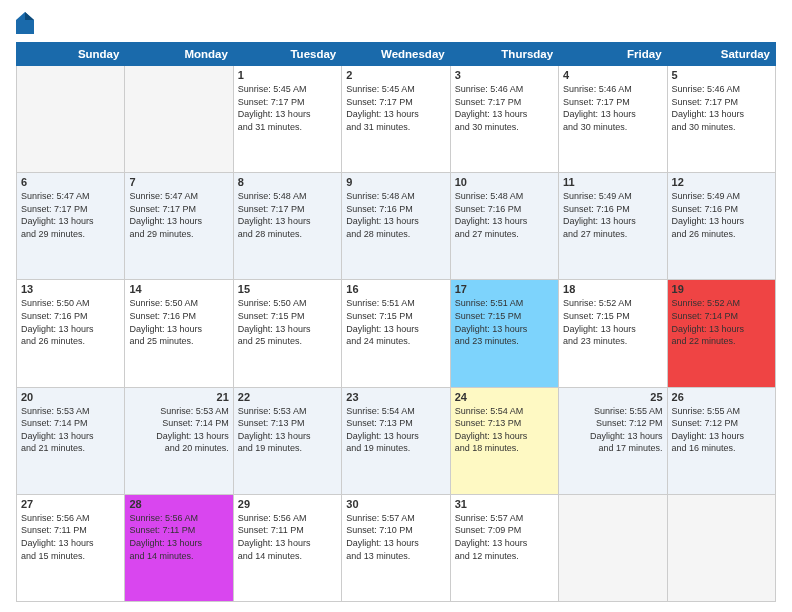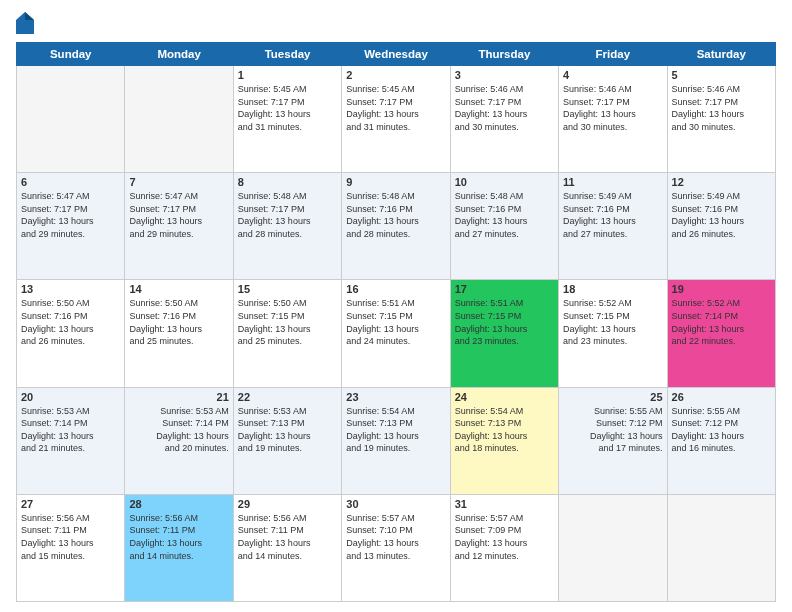--- a/index.html
+++ b/index.html
@@ -57,21 +57,21 @@
       border: 1px solid #ccc;
       border-collapse: collapse;
       width: 100%;
       table-layout: fixed;
     }
     .calendar th {
       background: #1a6aab;
       color: #fff;
       font-size: 11.5px;
       font-weight: bold;
-      text-align: center;
+      text-align: right;
       padding: 5px 5px;
       border: 1px solid #1a6aab;
     }
     .calendar td {
       vertical-align: top;
       border: 1px solid #ccc;
       padding: 3px 4px;
       font-size: 9.5px;
       color: #333;
       background: #fff;
@@ -242,35 +242,35 @@
 Daylight: 13 hours
 and 25 minutes.</div>
           </td>
           <td style="background: rgb(255, 255, 255);">
             <div class="day-num">16</div>
             <div class="day-info" style="white-space: pre-line;">Sunrise: 5:51 AM
 Sunset: 7:15 PM
 Daylight: 13 hours
 and 24 minutes.</div>
           </td>
-          <td style="background: #22c55e;">
+          <td style="background: #7dd3fc;">
             <div class="day-num">17</div>
             <div class="day-info" style="white-space: pre-line;">Sunrise: 5:51 AM
 Sunset: 7:15 PM
 Daylight: 13 hours
 and 23 minutes.</div>
           </td>
           <td style="background: rgb(255, 255, 255);">
             <div class="day-num">18</div>
             <div class="day-info" style="white-space: pre-line;">Sunrise: 5:52 AM
 Sunset: 7:15 PM
 Daylight: 13 hours
 and 23 minutes.</div>
           </td>
-          <td style="background: #ec4899; margin-left: 48px;">
+          <td style="background: #ef4444; margin-left: 48px;">
             <div class="day-num">19</div>
             <div class="day-info" style="white-space: pre-line;">Sunrise: 5:52 AM
 Sunset: 7:14 PM
 Daylight: 13 hours
 and 22 minutes.</div>
           </td>
         </tr>
         <tr>
           <td style="background: rgb(238, 243, 249);">
             <div class="day-num">20</div>
@@ -323,21 +323,21 @@
           </td>
         </tr>
         <tr>
           <td style="background: rgb(255, 255, 255);">
             <div class="day-num">27</div>
             <div class="day-info" style="white-space: pre-line;">Sunrise: 5:56 AM
 Sunset: 7:11 PM
 Daylight: 13 hours
 and 15 minutes.</div>
           </td>
-          <td style="background: #7dd3fc; margin-top: 29px;">
+          <td style="background: #d946ef; margin-top: 29px;">
             <div class="day-num">28</div>
             <div class="day-info" style="white-space: pre-line;">Sunrise: 5:56 AM
 Sunset: 7:11 PM
 Daylight: 13 hours
 and 14 minutes.</div>
           </td>
           <td style="background: rgb(255, 255, 255);">
             <div class="day-num">29</div>
             <div class="day-info" style="white-space: pre-line;">Sunrise: 5:56 AM
 Sunset: 7:11 PM

